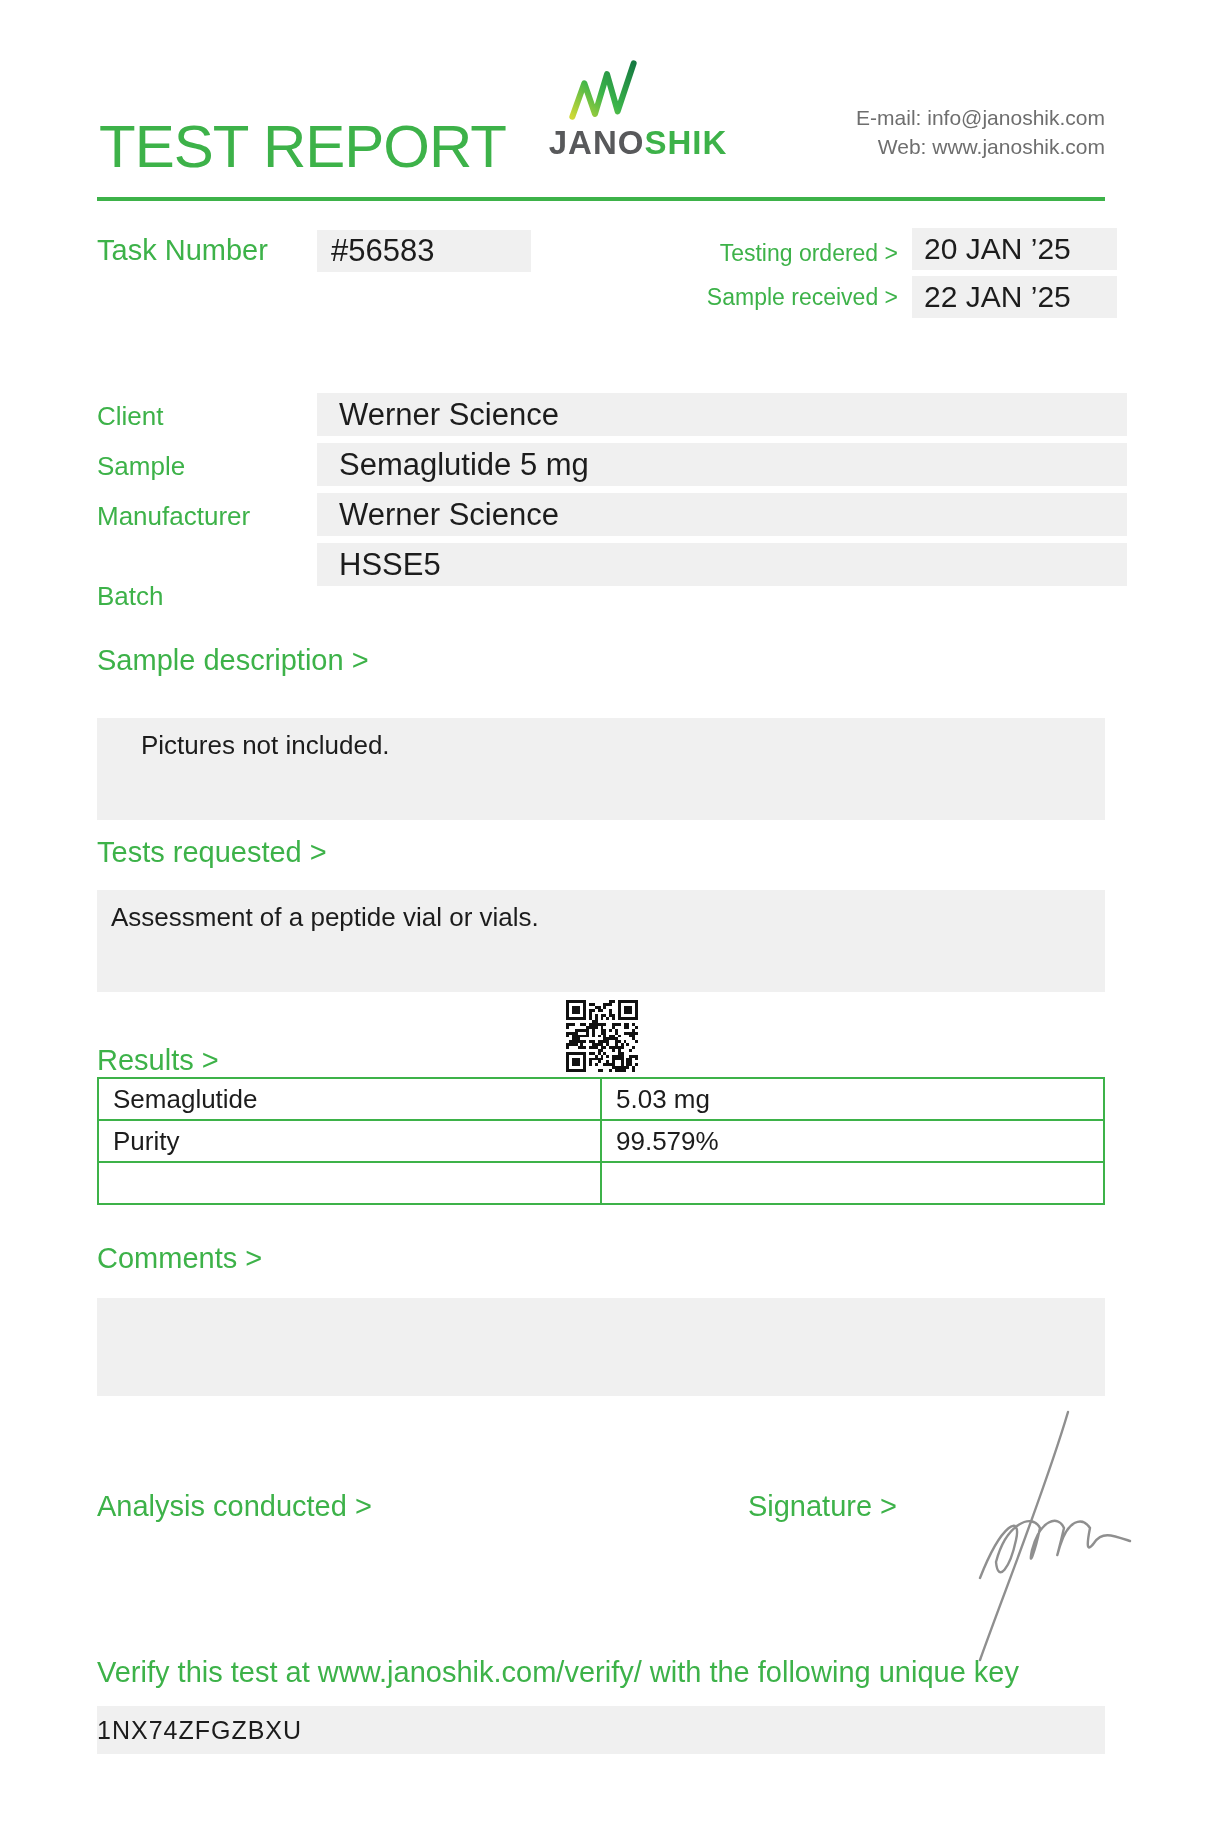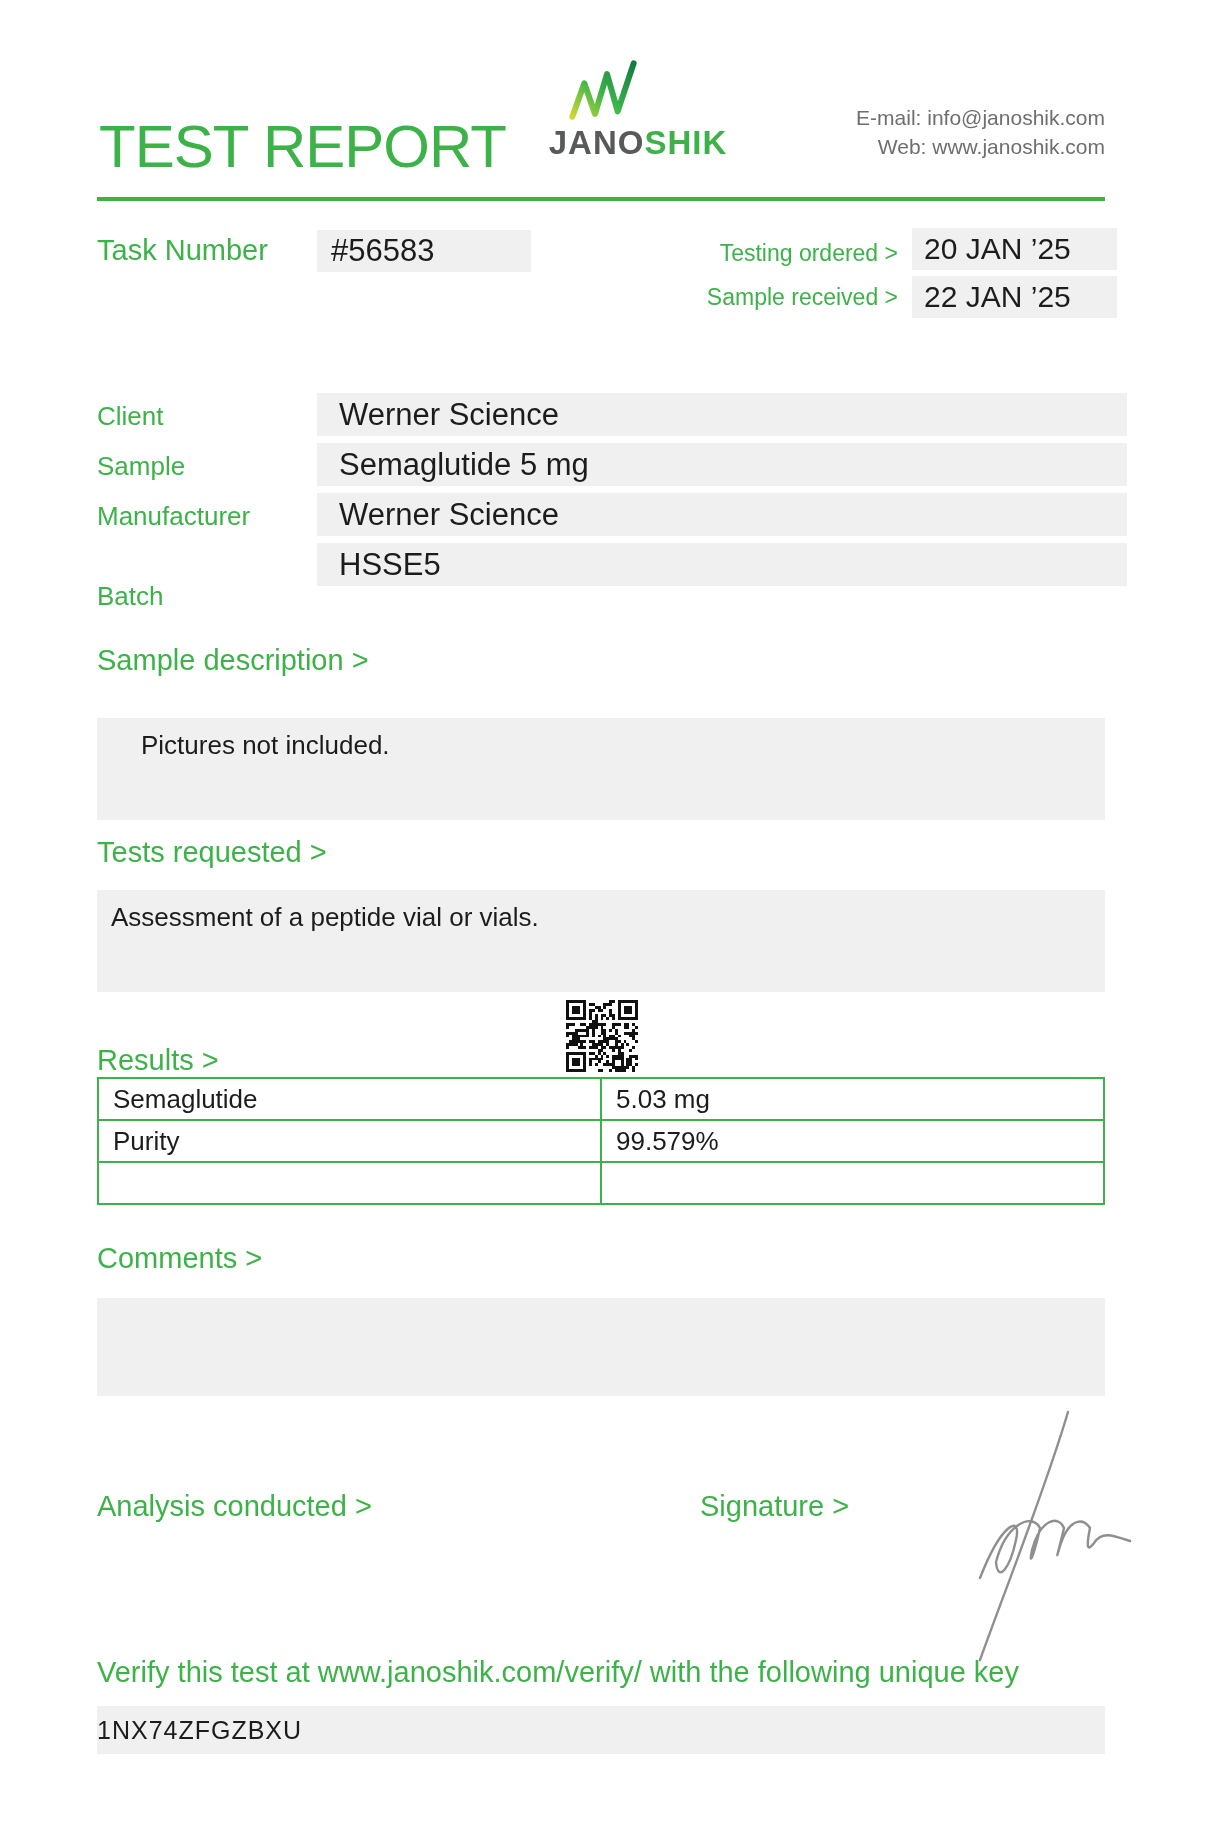--- a/index.html
+++ b/index.html
@@ -427,21 +427,21 @@
       <td></td>
     </tr>
   </tbody>
     </table>
 
   <div class="abs heading green" style="left:97px;top:1242px;">Comments &gt;</div>
   <div class="abs gbox boxbody dark" style="left:97px;top:1298px;width:1008px;height:98px;box-sizing:border-box;"></div>
 
   <div class="abs heading green" style="left:97px;top:1490px;">Analysis conducted &gt;</div>
 
-  <div class="abs heading green" style="left:700px;top:1490px;width:245px;text-align:left;">Signature &gt;</div>
+  <div class="abs heading green" style="left:700px;top:1490px;width:245px;text-align:center;">Signature &gt;</div>
 
   <svg class="abs" style="left:950px;top:1400px;" width="185" height="265" viewBox="0 0 185 265" aria-hidden="true">
     <g fill="none" stroke="#8f8f8f" stroke-width="2.4" stroke-linecap="round">
       <path d="M118 12 C95 90 55 190 30 260"></path>
       <path d="M30 178 C52 122 72 114 66 140 C60 168 48 184 46 162 C56 124 82 112 90 128 C85 152 78 170 82 150 C90 120 108 114 114 128 C109 150 104 166 110 146 C118 120 132 116 140 128 C137 143 136 154 144 143 C152 131 162 135 180 141"></path>
     </g>
   </svg>
 
   <div class="abs verify green" style="left:97px;top:1656px;">Verify this test at www.janoshik.com/verify/ with the following unique key</div>
   <div class="abs gbox keybox dark" style="left:97px;top:1706px;">1NX74ZFGZBXU</div>

